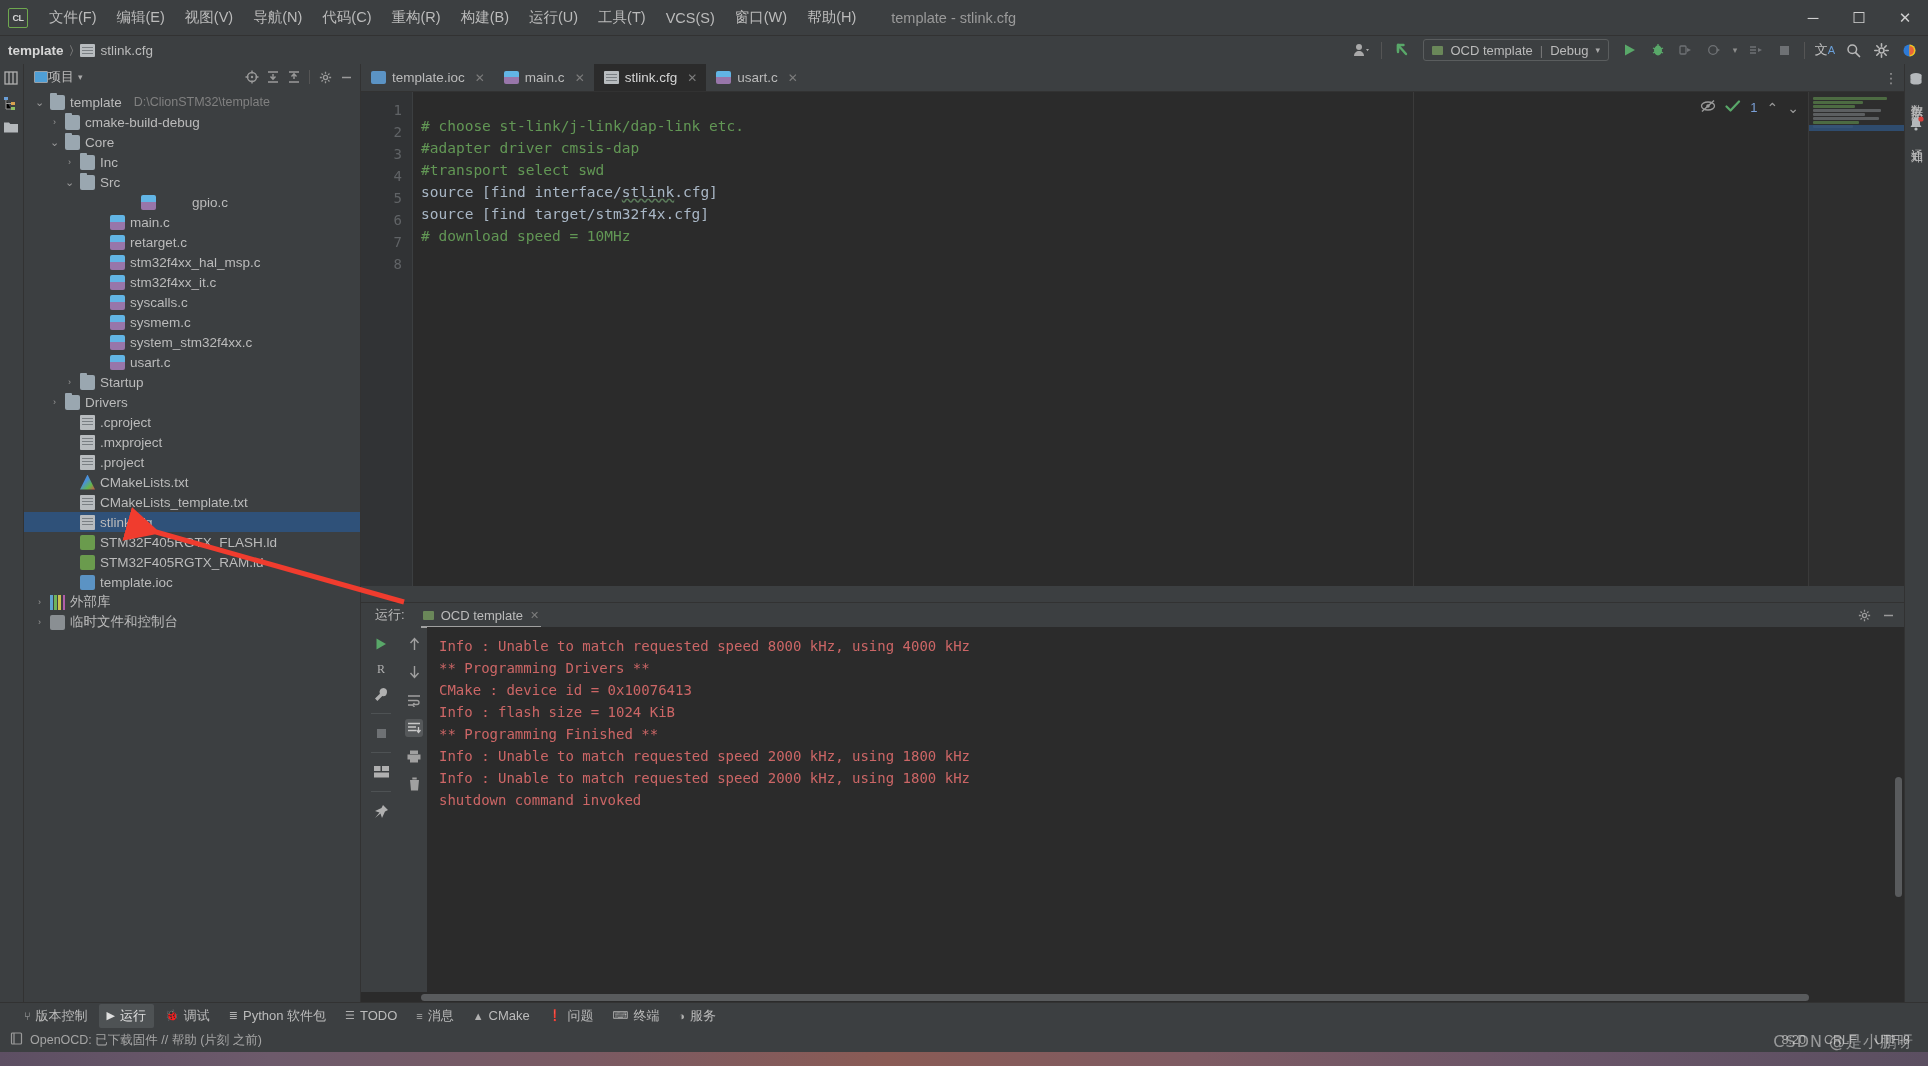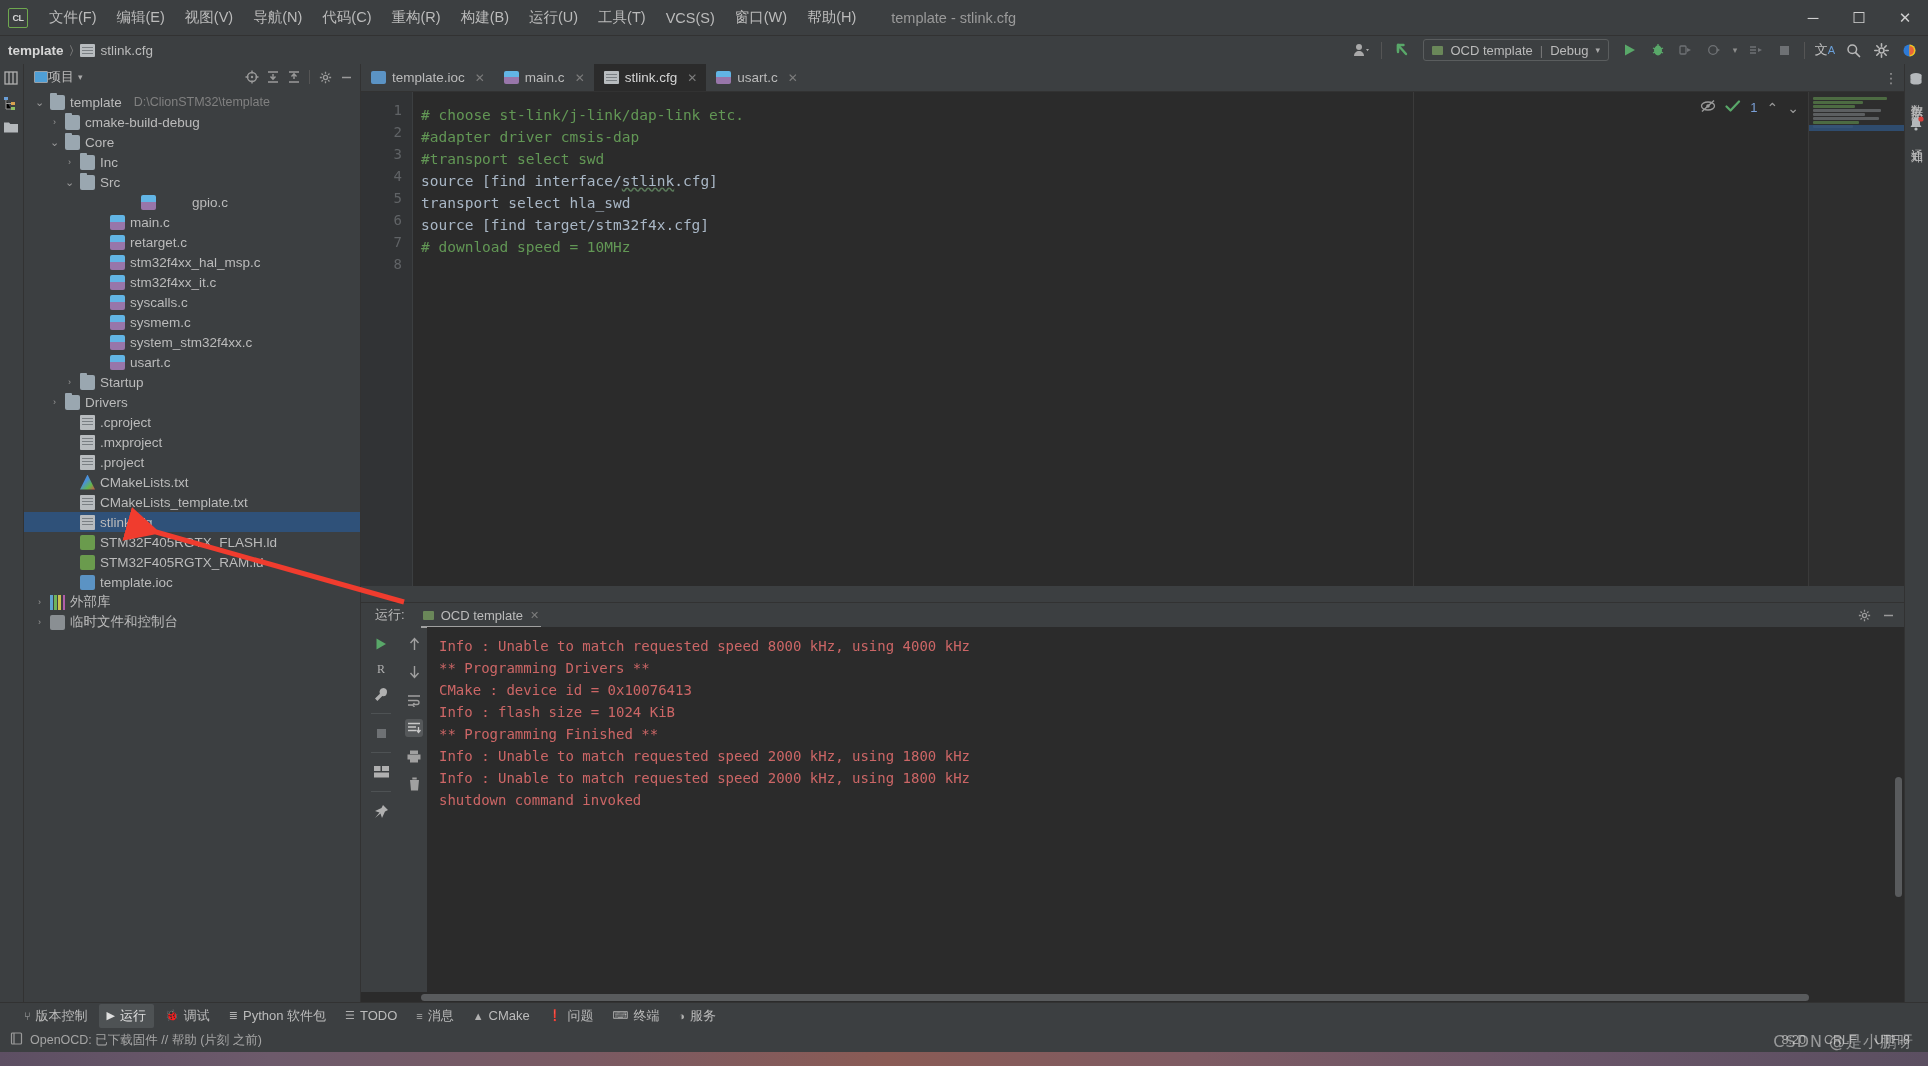--- a/index.html
+++ b/index.html
@@ -152,21 +152,21 @@
   .tabbar-right { margin-left: auto; display: flex; align-items: center; padding-right: 6px; color: #9a9a9a; }
 
   .code-wrap { flex: 1 1 auto; display: flex; min-height: 0; position: relative; background: #2b2b2b; }
   .gutter {
     width: 52px; flex: 0 0 52px; background: #313335; color: #606366;
     font-family: "DejaVu Sans Mono", monospace; font-size: 14px;
     text-align: right; padding-top: 7px; padding-right: 10px;
     border-right: 1px solid #3c3f41;
   }
   .gline { height: 22px; line-height: 22px; }
-  .codecol { flex: 1 1 auto; position: relative; padding-top: 12px; min-width: 0; overflow: hidden; }
+  .codecol { flex: 1 1 auto; position: relative; padding-top: 23px; min-width: 0; overflow: hidden; }
   .cline {
     height: 22px; line-height: 22px; padding-left: 8px;
     font-family: "DejaVu Sans Mono", monospace; font-size: 14.5px;
     color: #a9b7c6; white-space: pre;
   }
   .cline.cur { background: #323232; }
   .cmt { color: #629755; font-style: normal; }
   .typo { text-decoration: underline wavy #5a7a5a; text-decoration-skip-ink: none; }
   .right-margin {
     position: absolute; top: 0; bottom: 0; width: 1px; background: #3b3b3b;
@@ -640,21 +640,20 @@
               <div class="gline">6</div>
               <div class="gline">7</div>
               <div class="gline">8</div>
             </div>
           <div class="codecol" id="codecol">
             <div class="right-margin" style="left:1000px"></div>
           <div class="cline"><span class="cmt"># choose st-link/j-link/dap-link etc.</span></div>
               <div class="cline"><span class="cmt">#adapter driver cmsis-dap</span></div>
               <div class="cline"><span class="cmt">#transport select swd</span></div>
               <div class="cline"><span>source [find interface/</span><span class="typo">stlink</span><span>.cfg]</span></div>
-              <div class="cline">transport select hla_swd</div>
               <div class="cline">source [find target/stm32f4x.cfg]</div>
               <div class="cline"><span class="cmt"># download speed = 10MHz</span></div>
             </div>
 
           <div class="inspect-widget">
             <span style="font-size:15px">
               <svg width="16" height="14" viewBox="0 0 16 14">
                   <ellipse cx="8" cy="7" rx="6.5" ry="4" stroke="#9a9a9a" fill="none" stroke-width="1.3"></ellipse>
                   <circle cx="8" cy="7" r="1.8" fill="#9a9a9a"></circle>
                   <path d="M2 12.5L14 1.5" stroke="#9a9a9a" stroke-width="1.4"></path>

